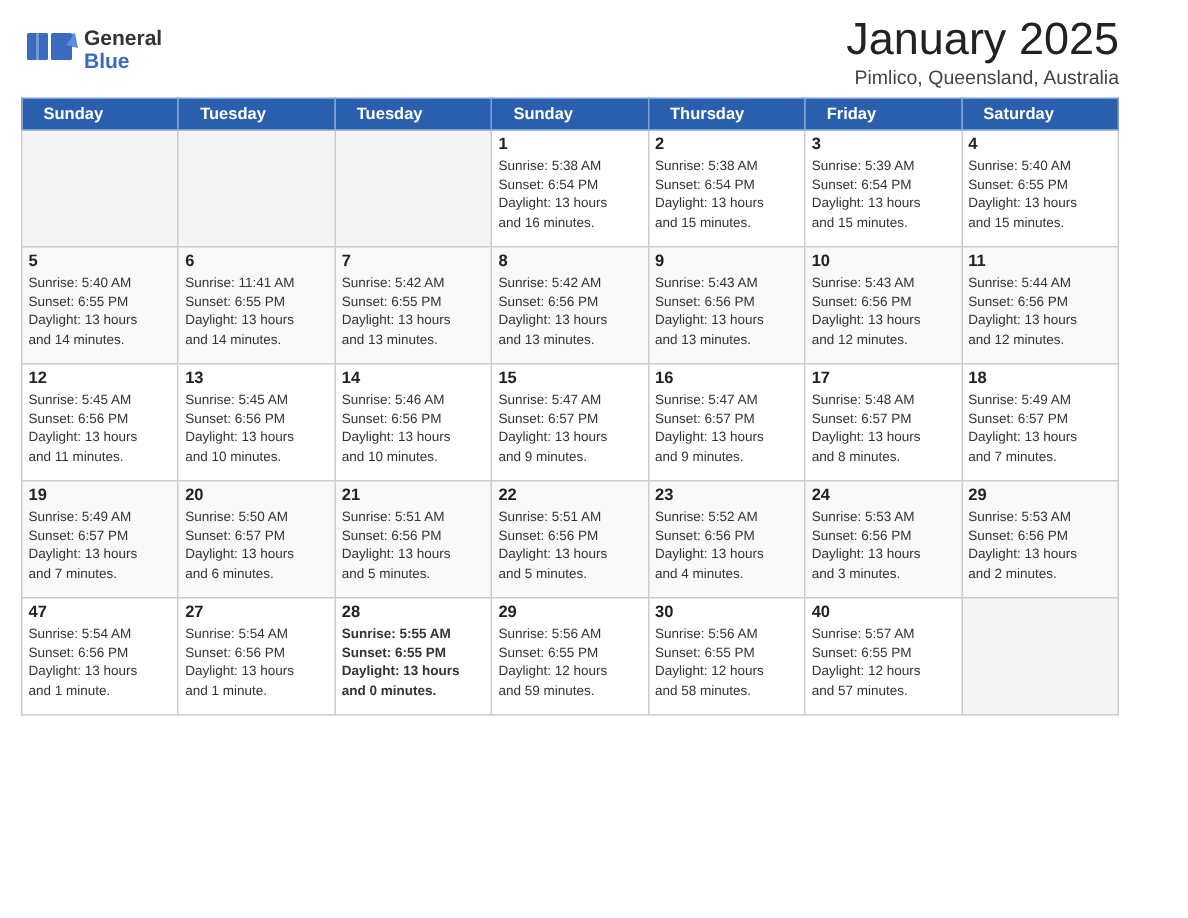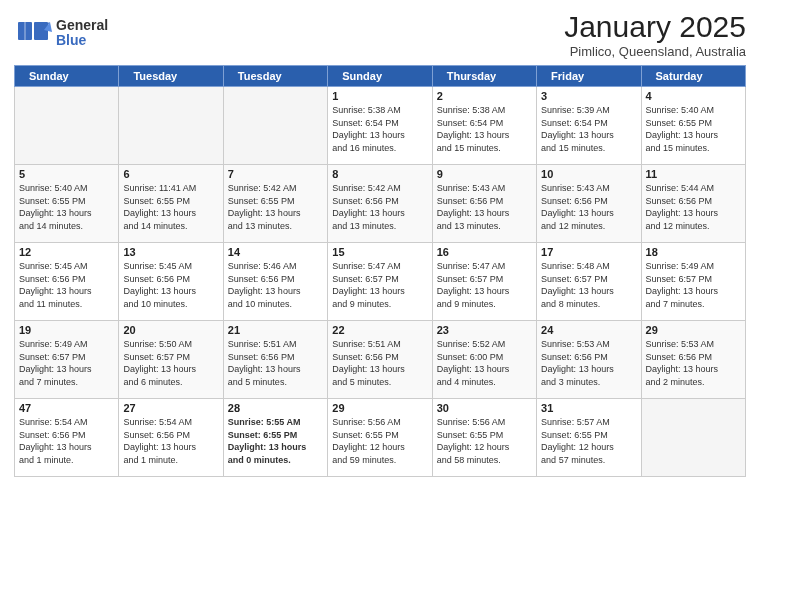--- a/index.html
+++ b/index.html
@@ -304,21 +304,21 @@
           <td>
             <span class="day-num">22</span>
             <div class="day-info" style="white-space: pre-line;">Sunrise: 5:51 AM
 Sunset: 6:56 PM
 Daylight: 13 hours
 and 5 minutes.</div>
           </td>
           <td>
             <span class="day-num">23</span>
             <div class="day-info" style="white-space: pre-line;">Sunrise: 5:52 AM
-Sunset: 6:00 PM
+Sunset: 6:56 PM
 Daylight: 13 hours
 and 4 minutes.</div>
           </td>
           <td>
             <span class="day-num">24</span>
             <div class="day-info" style="white-space: pre-line;">Sunrise: 5:53 AM
 Sunset: 6:56 PM
 Daylight: 13 hours
 and 3 minutes.</div>
           </td>
@@ -360,21 +360,21 @@
 and 59 minutes.</div>
           </td>
           <td>
             <span class="day-num">30</span>
             <div class="day-info" style="white-space: pre-line;">Sunrise: 5:56 AM
 Sunset: 6:55 PM
 Daylight: 12 hours
 and 58 minutes.</div>
           </td>
           <td>
-            <span class="day-num">31</span>
+            <span class="day-num">40</span>
             <div class="day-info" style="white-space: pre-line;">Sunrise: 5:57 AM
 Sunset: 6:55 PM
 Daylight: 12 hours
 and 57 minutes.</div>
           </td>
           <td class="empty"></td>
         </tr>
       </tbody>
 </table>
 

